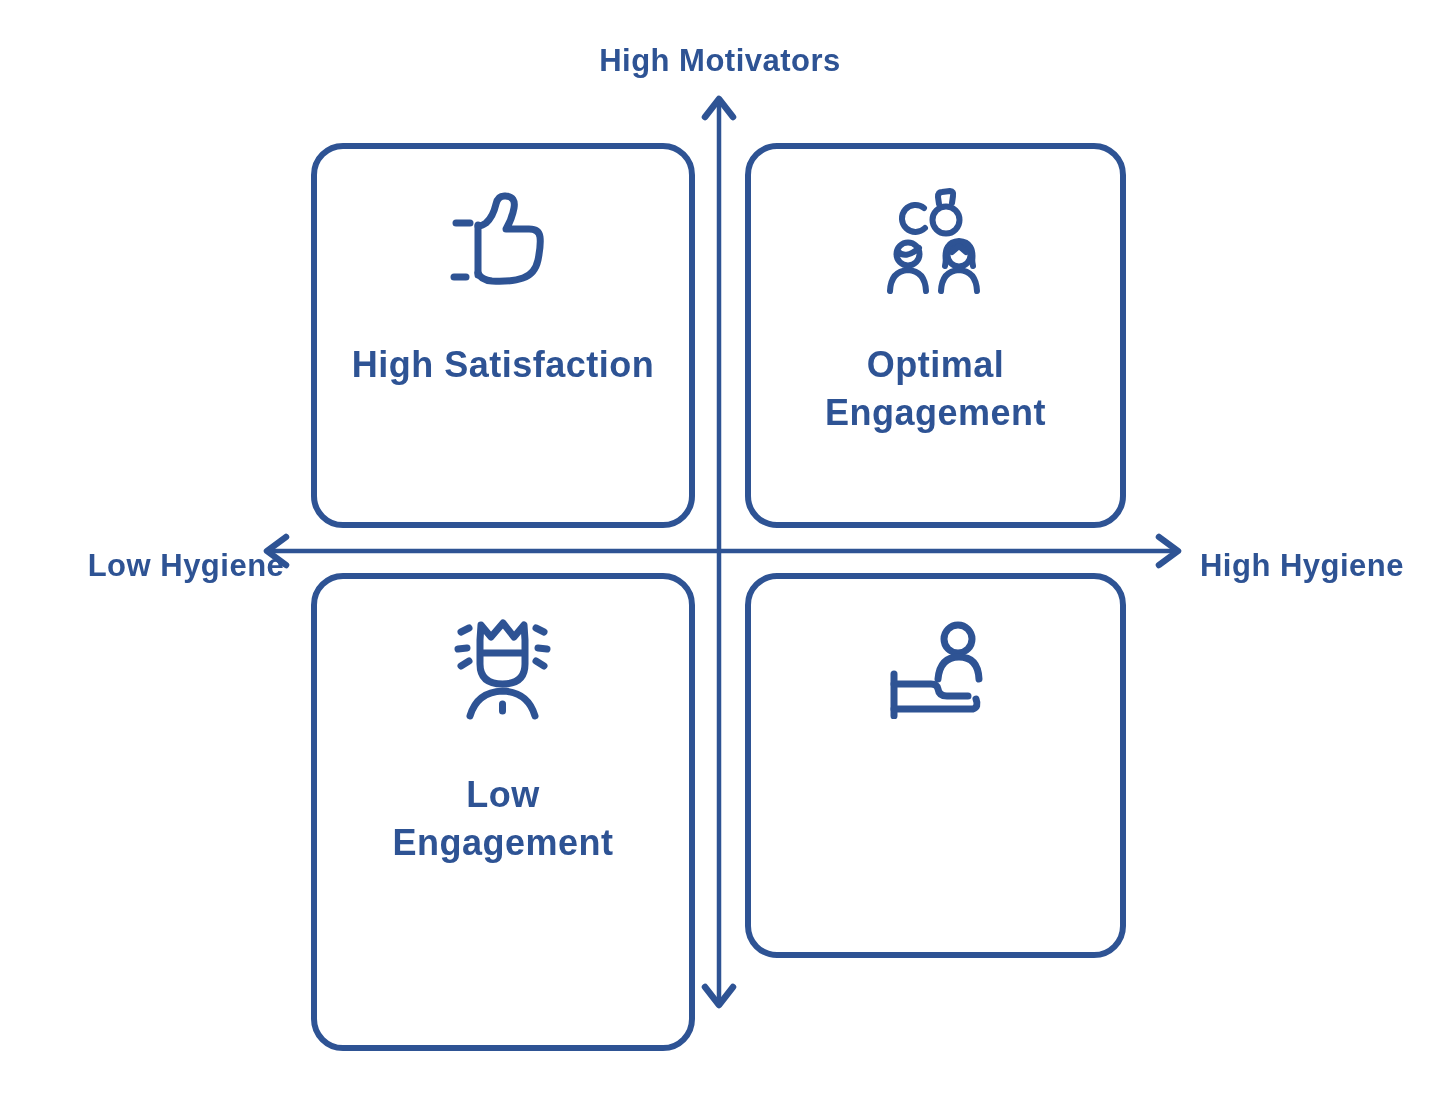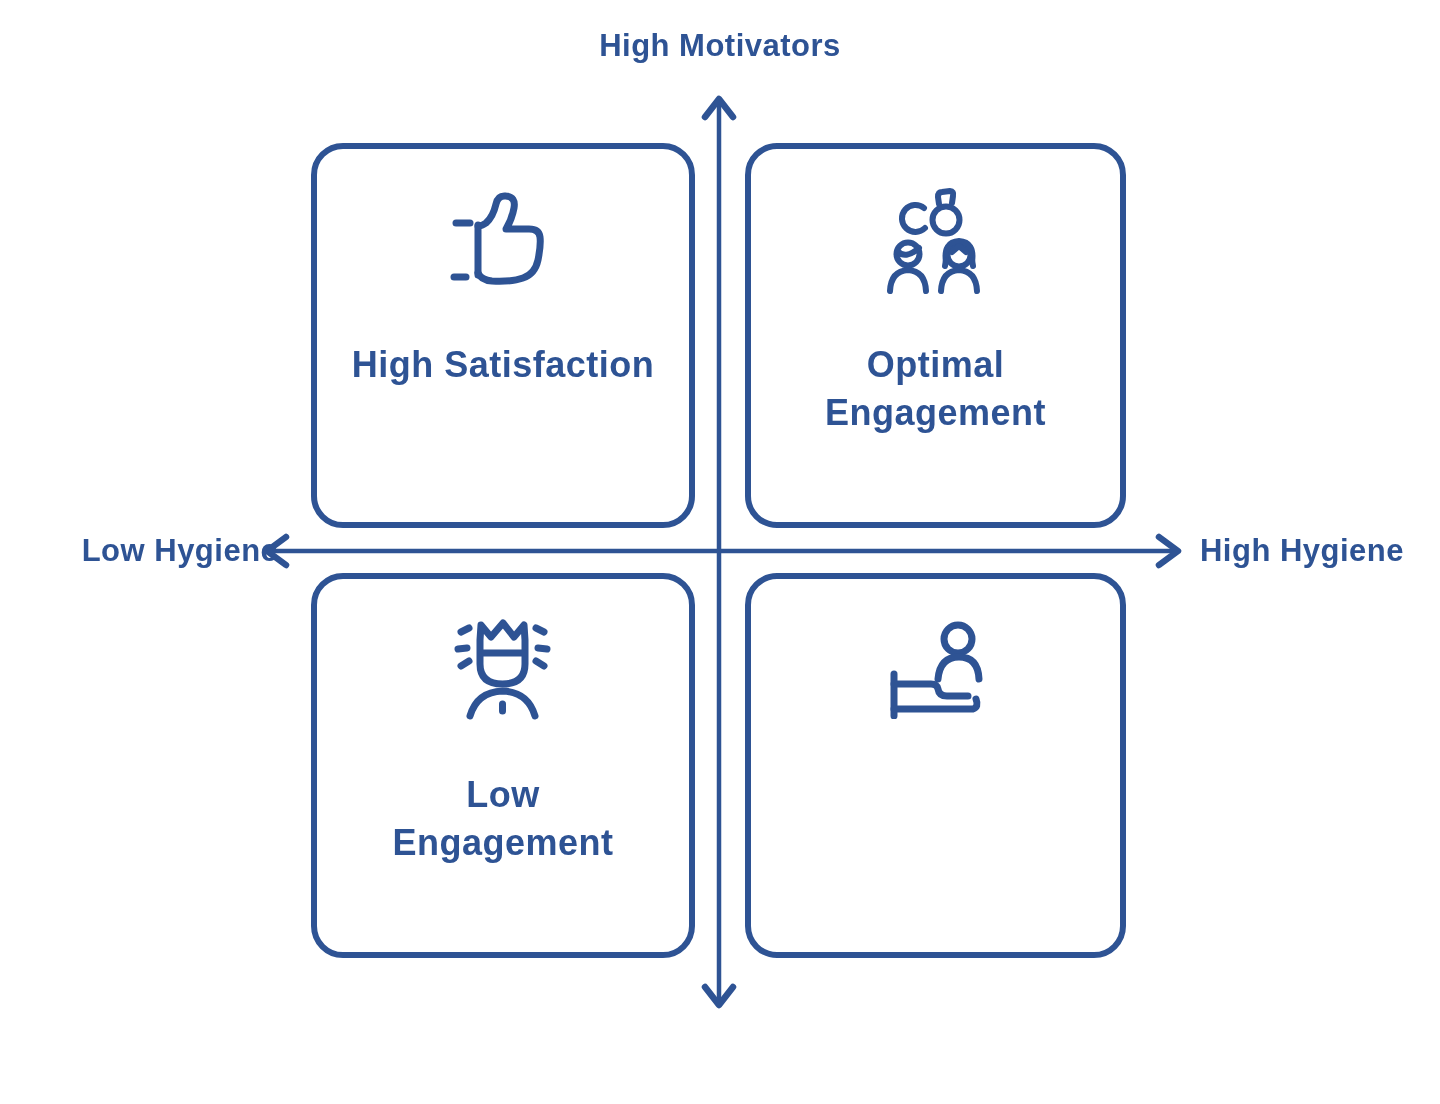--- a/index.html
+++ b/index.html
@@ -9,36 +9,36 @@
     background:#ffffff;
     font-family:"Liberation Sans", sans-serif;
     color:var(--ink,#2E5394);
     overflow:hidden;
   }
   svg{display:block;}
   .axes{position:absolute;inset:0;}
   .axis-label{
     position:absolute;
     font-size:31px;font-weight:700;letter-spacing:0.5px;
-    text-align:center;white-space:nowrap;
+    text-align:center;white-space:nowrap;margin-top:15px;
   }
   .axis-top{left:470px;top:28px;width:500px;}
   .axis-bottom{left:468px;top:1040px;width:500px;}
-  .axis-left{left:8px;top:533px;width:280px;padding-left:32px;}
+  .axis-left{left:14px;top:533px;width:280px;padding-left:32px;}
   .axis-right{left:1162px;top:533px;width:280px;}
   .card{
     position:absolute;
     border:6px solid var(--ink,#2E5394);
     border-radius:32px;
     background:#ffffff;
     box-sizing:border-box;
   }
   .card-tl{left:311px;top:143px;width:384px;height:385px;}
   .card-tr{left:745px;top:143px;width:381px;height:385px;}
-  .card-bl{left:311px;top:573px;width:384px;height:385px;}
+  .card-bl{left:311px;top:573px;width:384px;height:478px;}
   .card-br{left:745px;top:573px;width:381px;height:385px;}
   .card .icon{
     position:absolute;left:50%;transform:translateX(-50%);
   }
   .card-tl .icon{top:38px;}
   .card-tr .icon{top:38px;}
   .card-bl .icon{top:33px;}
   .card-br .icon{top:40px;}
   .card-title{
     position:absolute;left:50%;transform:translateX(-50%);

